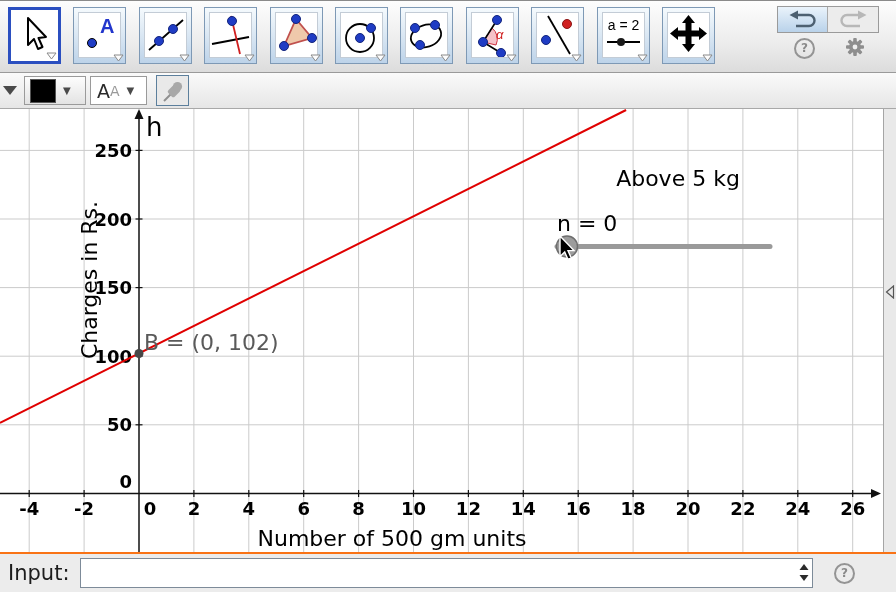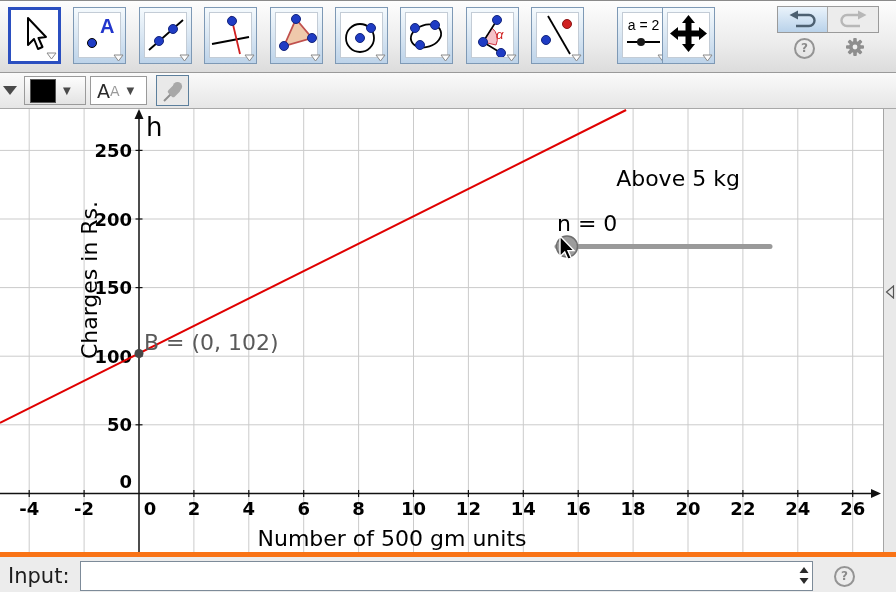--- a/index.html
+++ b/index.html
@@ -44,21 +44,21 @@
   .pin-btn{left:156px;top:2px;width:33px;height:31px;border:1px solid #5c7f9c;background:#e9e9e9;justify-content:center;}
 
   
   .graphics{position:absolute;left:0;top:109px;width:883px;height:443px;background:#fff;}
   .side-strip{position:absolute;left:883px;top:109px;width:13px;height:443px;
     background:#e9e9e9;border-left:1px solid #a5a5a5;box-sizing:border-box;}
   .side-strip svg{position:absolute;left:1px;top:176px;cursor:pointer;}
 
   
   .inputbar{position:absolute;left:0;top:552px;width:896px;height:40px;
-    background:#ececec;border-top:5px solid #f97316;box-sizing:border-box;}
+    background:#ececec;border-top:2px solid #f97316;box-sizing:border-box;}
   .inputbar label{position:absolute;left:8px;top:7px;font-size:21px;color:#1d1d1d;}
   .input-wrap{position:absolute;left:80px;top:4px;width:733px;height:30px;
     background:#fff;border:1px solid #7d8b99;box-sizing:border-box;}
   .input-wrap input{position:absolute;left:2px;top:1px;width:710px;height:24px;border:none;outline:none;
     font-size:17px;font-family:"DejaVu Sans","Liberation Sans",sans-serif;}
   .input-wrap .spinner{position:absolute;right:3px;top:5px;cursor:pointer;}
   .inputbar .round-help{left:834px;top:9px;}
 </style>
 </head>
 <body>
@@ -162,21 +162,21 @@
           <span class="icon-area">
       <svg width="41" height="44" viewBox="0 0 41 44">
               <line x1="11" y1="3" x2="33" y2="41" stroke="#000" stroke-width="1.8"></line>
               <circle cx="9" cy="27" r="4.5" fill="#1f3cc4" stroke="#13257c" stroke-width="1"></circle>
               <circle cx="30" cy="11" r="4.5" fill="#d02020" stroke="#8a1414" stroke-width="1"></circle>
             </svg></span>
     <svg class="dd" width="11" height="8" viewBox="0 0 11 8">
       <polygon points="1,1 10,1 5.5,7" fill="#fcfcfc" stroke="#8a8a8a" stroke-width="1"></polygon>
           </svg>
         </button>
-        <button class="tool" style="left: 617px; text-decoration: underline;">
+        <button class="tool" style="left: 597px; text-decoration: underline;">
           <span class="icon-area">
       <svg width="41" height="44" viewBox="0 0 41 44">
               <text x="20.5" y="17" text-anchor="middle" font-size="14" fill="#000">a = 2</text>
               <line x1="4" y1="29" x2="37" y2="29" stroke="#000" stroke-width="2"></line>
               <circle cx="18" cy="29" r="4" fill="#1a1a1a"></circle>
             </svg></span>
     <svg class="dd" width="11" height="8" viewBox="0 0 11 8">
       <polygon points="1,1 10,1 5.5,7" fill="#fcfcfc" stroke="#8a8a8a" stroke-width="1"></polygon>
           </svg>
         </button>

